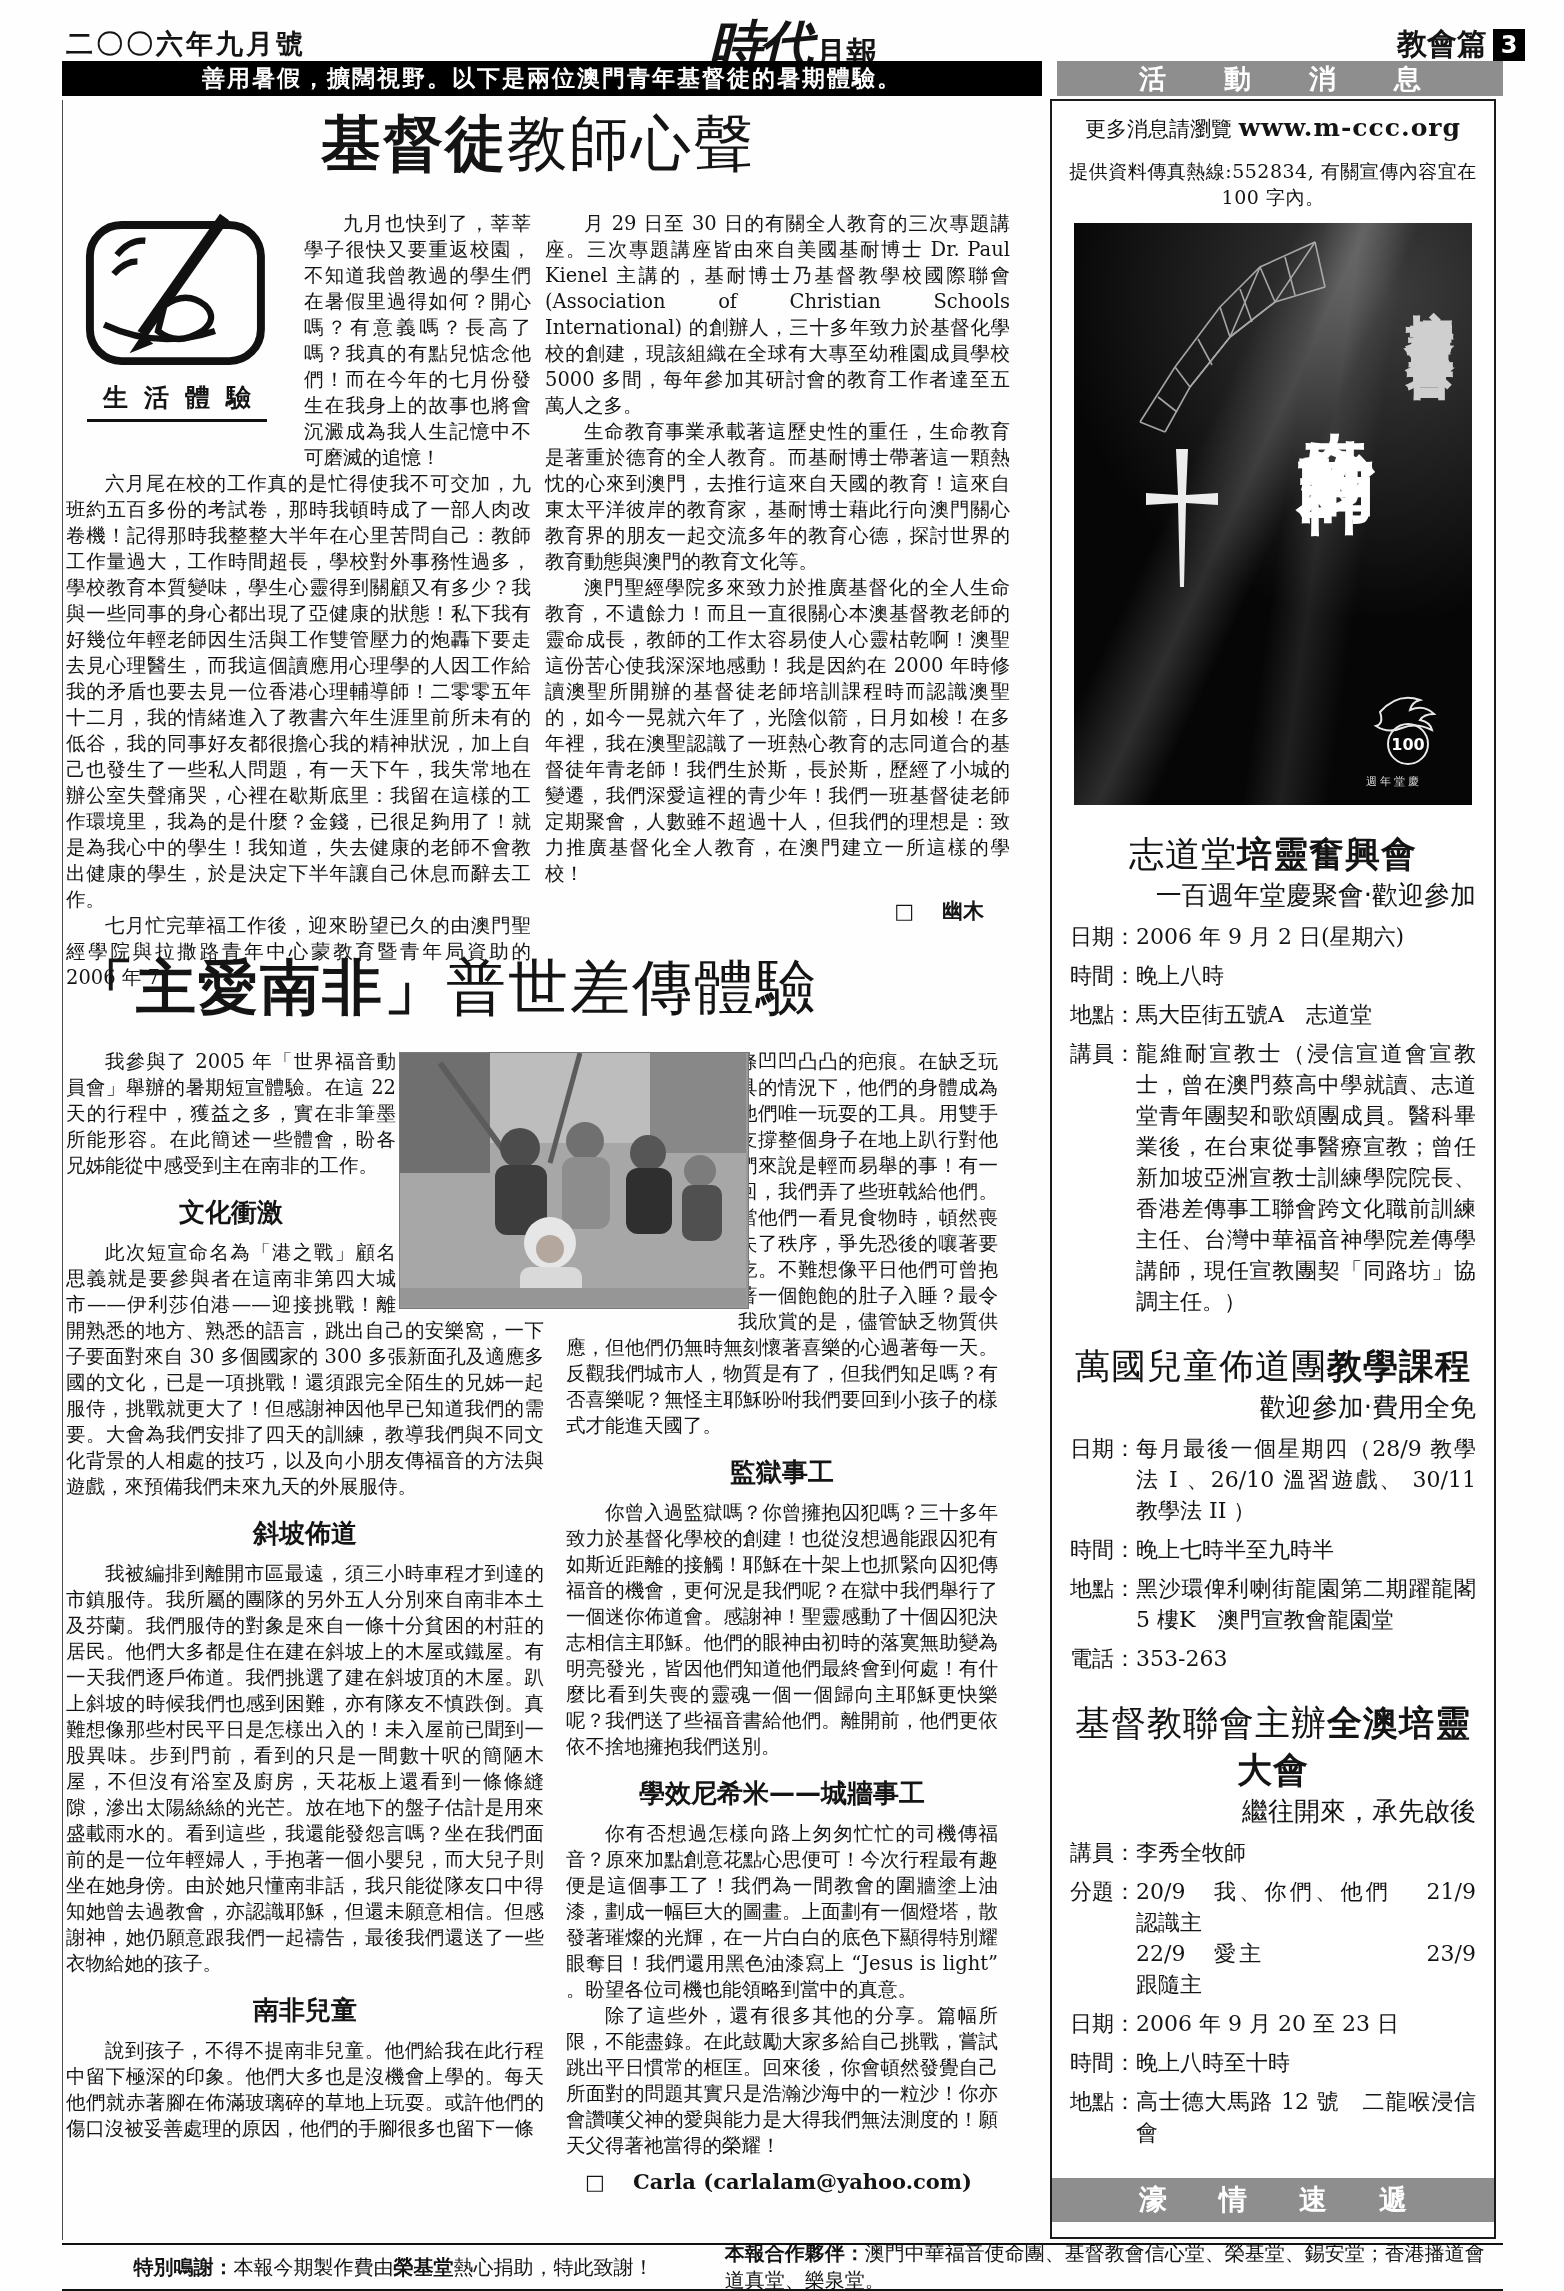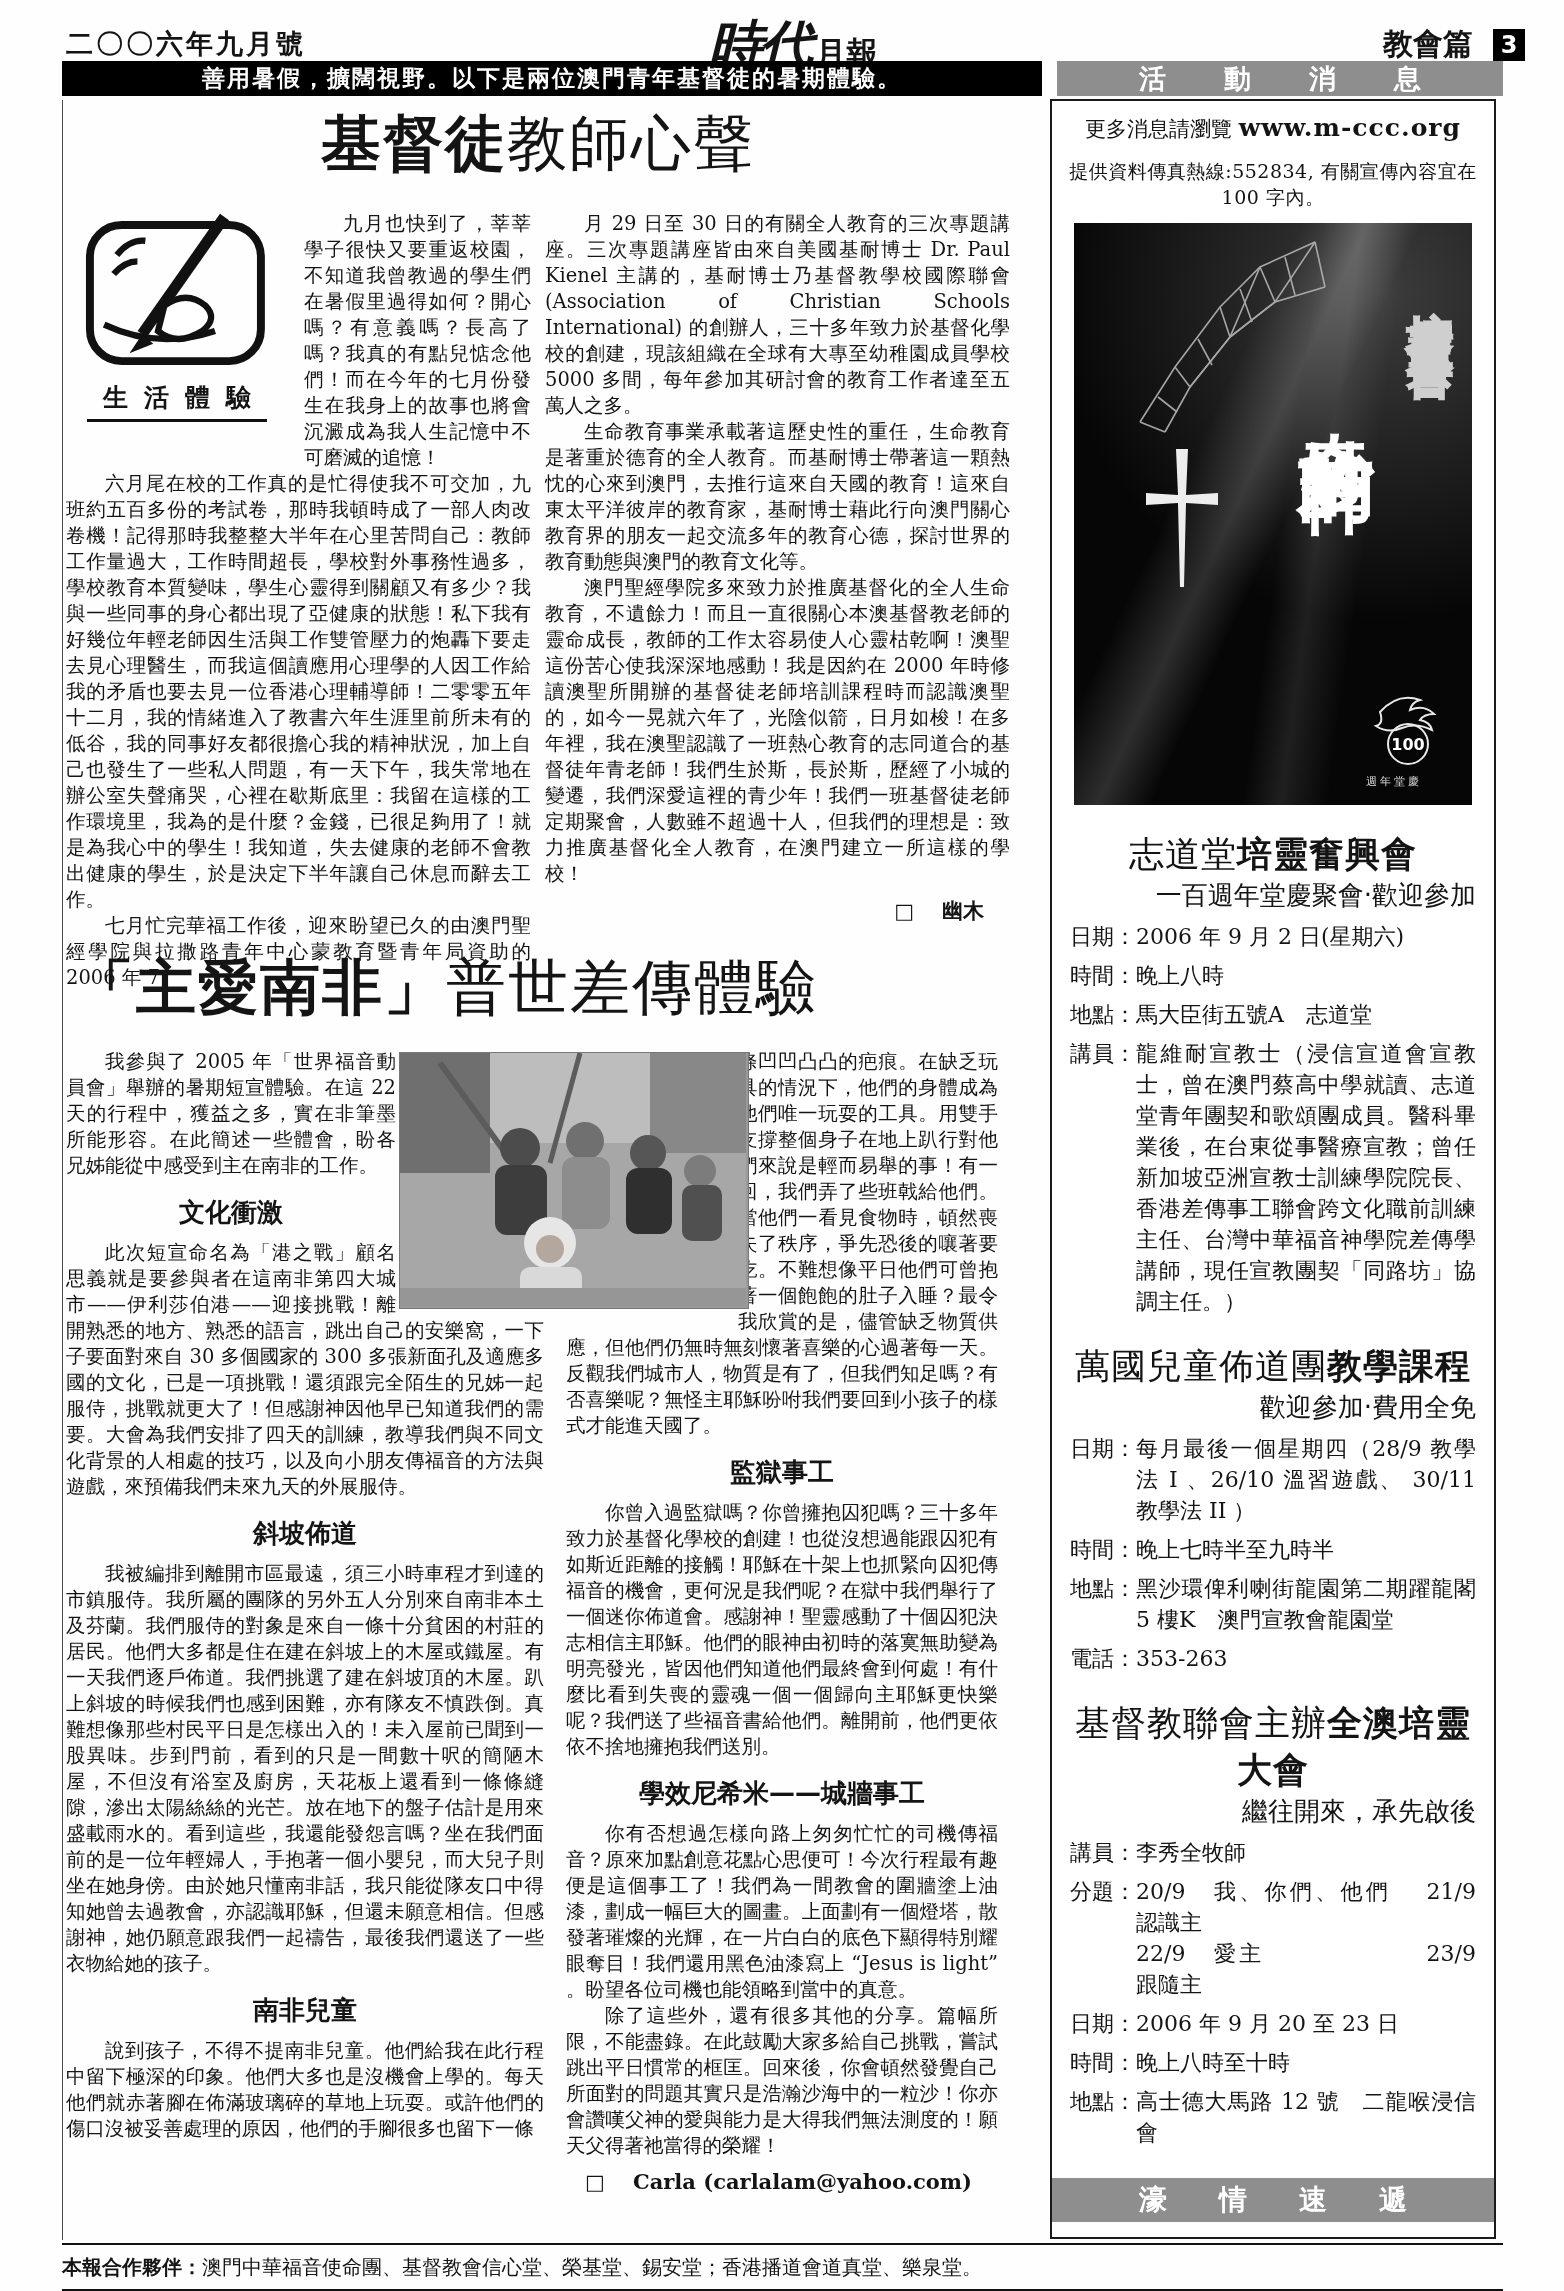--- a/index.html
+++ b/index.html
@@ -4,21 +4,21 @@
 <style>
   html,body{margin:0;padding:0;background:#e9e9e9;}
   .page{position:relative;width:1564px;height:2291px;background:#fefefe;overflow:hidden;
         font-family:"DejaVu Serif","Liberation Serif",serif;color:#141414;padding-left:23px;}
 
   
   .mast-issue{position:absolute;left:66px;top:26px;font:700 27px "DejaVu Sans","Liberation Sans",sans-serif;letter-spacing:3px;}
   .mast-title{position:absolute;left:0;right:0;top:10px;text-align:center;}
   .mast-title .script{font:900 54px "DejaVu Serif","Liberation Serif",serif;font-style:italic;letter-spacing:-3px;}
   .mast-title .rest{font:700 32px "DejaVu Sans","Liberation Sans",sans-serif;margin-left:4px;}
-  .mast-sect{position:absolute;right:62px;top:24px;display:flex;align-items:center;gap:20px;}
+  .mast-sect{position:absolute;right:62px;top:24px;display:flex;align-items:center;gap:6px;}
   .mast-sect .name{font:900 30px "DejaVu Sans","Liberation Sans",sans-serif;}
   .pagebox{display:inline-block;width:32px;height:32px;background:#000;color:#fff;
            font:700 24px/32px "DejaVu Sans","Liberation Sans",sans-serif;text-align:center;}
 
   
   .top-banner{position:absolute;left:62px;top:61px;width:980px;height:35px;background:#000;color:#fff;
               font:700 23px/35px "DejaVu Sans","Liberation Sans",sans-serif;text-align:center;letter-spacing:2px;}
   .side-banner{position:absolute;left:1057px;top:61px;width:446px;height:35px;background:#8e8e8e;color:#fff;
                font:700 27px/35px "DejaVu Sans","Liberation Sans",sans-serif;text-align:center;letter-spacing:58px;text-indent:58px;}
 
@@ -312,18 +312,21 @@
           <span class="flab">地點：</span>
           <span class="fval">高士德大馬路 12 號　二龍喉浸信會</span>
         </div>
     </div>
 
     <div class="side-banner2">濠情速遞</div>
 
   </aside>
 
   <footer class="footer">
+    <div class="foot-l">
+      <span class="foot-b">特別鳴謝：</span><span>本報今期製作費由</span><span class="foot-b">榮基堂</span><span>熱心捐助，特此致謝！</span>
+    </div>
     <div class="foot-r">
       <span class="foot-b">本報合作夥伴：</span><span>澳門中華福音使命團、基督教會信心堂、榮基堂、錫安堂；香港播道會道真堂、樂泉堂。</span>
     </div>
   </footer>
 
 </div>
 
 </body></html>

